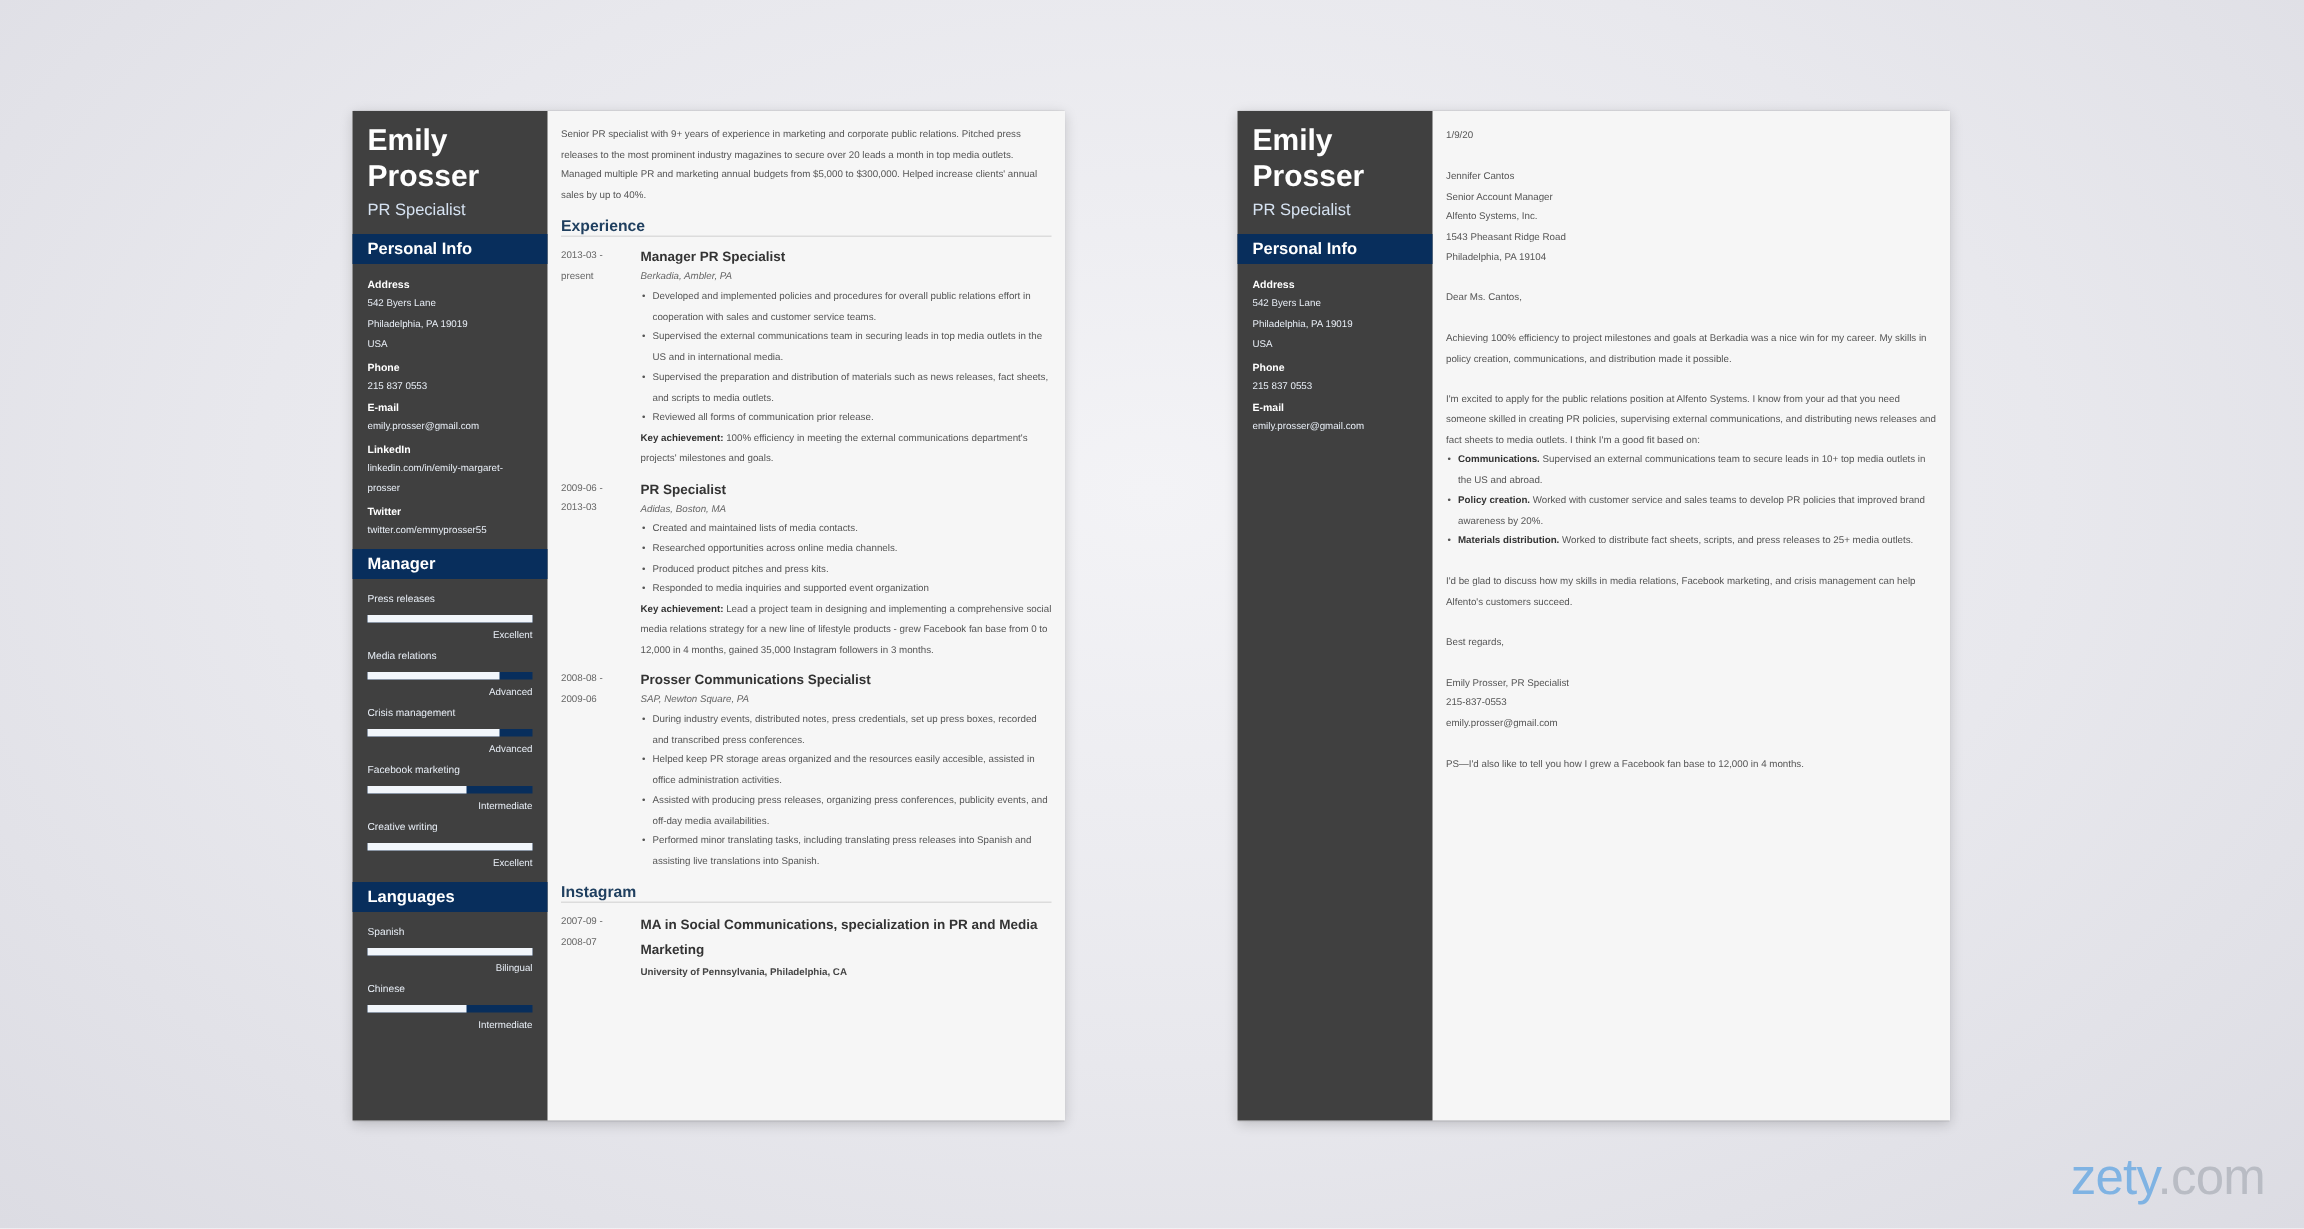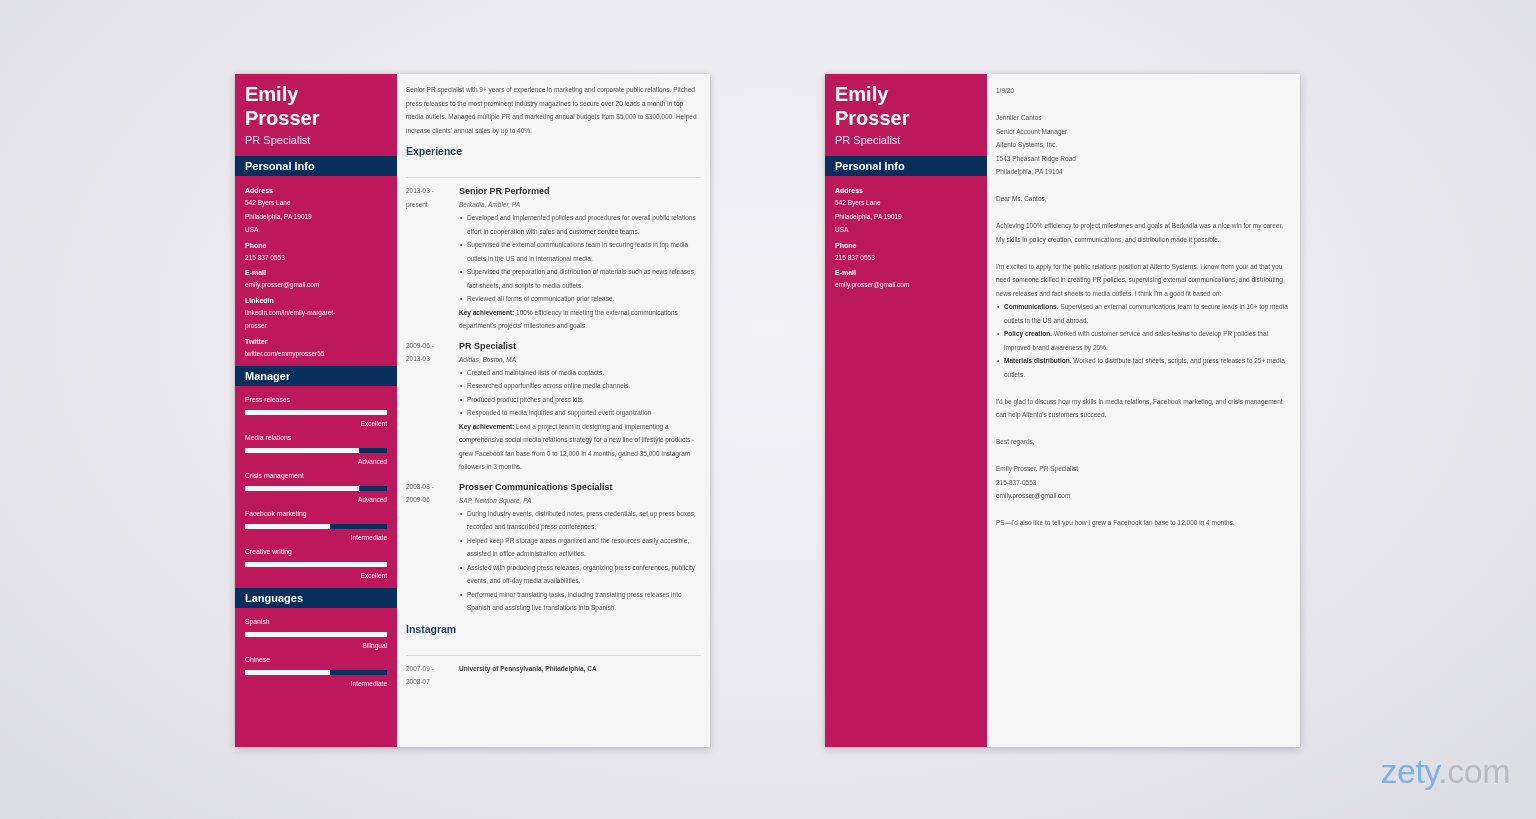--- a/index.html
+++ b/index.html
@@ -14,23 +14,23 @@
     top: 74px;
     width: 475px;
     height: 673px;
     background: #f6f6f6;
     box-shadow: 0 2px 8px rgba(0,0,0,0.18), 0 0 1px rgba(0,0,0,0.25);
     display: flex;
   }
   #resume { left: 235px; }
   #letter { left: 825px; }
   .sidebar {
-    width: 162px;
+    width: 130px;
     height: 100%;
-    background: #be185d;
+    background: #404040;
     color: #fff;
     flex-shrink: 0;
   }
   .name-block { padding: 8px 10px 8px 10px; }
   .name { font-size: 20px; font-weight: bold; line-height: 24px; color: #fff; }
   .title { font-size: 11px; color: #d6e2f1; margin-top: 4px; }
   .side-head {
     background: #082e5c;
     font-size: 11px;
     font-weight: bold;
@@ -56,21 +56,21 @@
     padding: 9px 9px 0 9px;
     color: #444;
     font-size: 6.5px;
   }
   .summary { line-height: 13.5px; color: #555; }
   .sec-title {
     font-size: 10.5px;
     font-weight: bold;
     color: #1f3f5f;
     margin-top: 8px;
-    padding-bottom: 20px;
+    padding-bottom: 0;
     border-bottom: 1px solid #dcdcdc;
   }
   .job { display: flex; margin-top: 6px; }
   .dates { width: 53px; flex-shrink: 0; color: #666; line-height: 13.5px; font-size: 6.5px; }
   .job-body { flex: 1; }
   .job-title { font-size: 9px; font-weight: bold; color: #333; line-height: 14px; }
   .company { font-style: italic; color: #666; line-height: 13px; }
   .job-body ul { list-style: none; }
   .job-body li { position: relative; padding-left: 8px; line-height: 13.5px; color: #555; }
   .job-body li::before { content: "•"; position: absolute; left: 1px; color: #555; }
@@ -80,21 +80,21 @@
   .edu-school { font-weight: bold; color: #444; line-height: 13px; font-size: 6.5px; }
   .letter-body { flex: 1; padding: 10px 9px 0 9px; font-size: 6.5px; color: #555; line-height: 13.5px; }
   .letter-body p { margin-bottom: 13.5px; }
   .letter-body ul { list-style: none; margin-bottom: 13.5px; }
   .letter-body li { position: relative; padding-left: 8px; }
   .letter-body li::before { content: "•"; position: absolute; left: 1px; }
   .letter-body b { color: #333; }
   .watermark {
     position: absolute;
     right: 26px;
-    bottom: 28px;
+    bottom: 14px;
     font-size: 34px;
     letter-spacing: -0.5px;
   }
   .wm-brand { color: #7fb3e3; }
   .wm-tld { color: #b9bcc4; }
 </style>
 </head>
 <body>
 
 <div class="page" id="resume">
@@ -184,21 +184,21 @@
     <div class="summary">Senior PR specialist with 9+ years of experience in marketing and corporate public relations. Pitched press releases to the most prominent industry magazines to secure over 20 leads a month in top media outlets. Managed multiple PR and marketing annual budgets from $5,000 to $300,000. Helped increase clients' annual sales by up to 40%.</div>
 
     <div class="sec-title">Experience</div>
 
     <div class="job">
       <div class="dates">
         <div>2013-03 -</div>
         <div>present</div>
       </div>
       <div class="job-body">
-        <div class="job-title">Senior PR Performed</div>
+        <div class="job-title">Manager PR Specialist</div>
         <div class="company">Berkadia, Ambler, PA</div>
         <ul>
           <li>Developed and implemented policies and procedures for overall public relations effort in cooperation with sales and customer service teams.</li>
           <li>Supervised the external communications team in securing leads in top media outlets in the US and in international media.</li>
           <li>Supervised the preparation and distribution of materials such as news releases, fact sheets, and scripts to media outlets.</li>
           <li>Reviewed all forms of communication prior release.</li>
         </ul>
         <div class="key"><b>Key achievement:</b><span> 100% efficiency in meeting the external communications department's projects' milestones and goals.</span></div>
       </div>
     </div>
@@ -238,20 +238,21 @@
       </div>
     </div>
 
     <div class="sec-title">Instagram</div>
     <div class="job">
       <div class="dates">
         <div>2007-09 -</div>
         <div>2008-07</div>
       </div>
       <div class="job-body">
+        <div class="edu-title">MA in Social Communications, specialization in PR and Media Marketing</div>
         <div class="edu-school">University of Pennsylvania, Philadelphia, CA</div>
       </div>
     </div>
   </div>
 </div>
 
 <div class="page" id="letter">
   <div class="sidebar">
     <div class="name-block">
       <div class="name">Emily</div>

